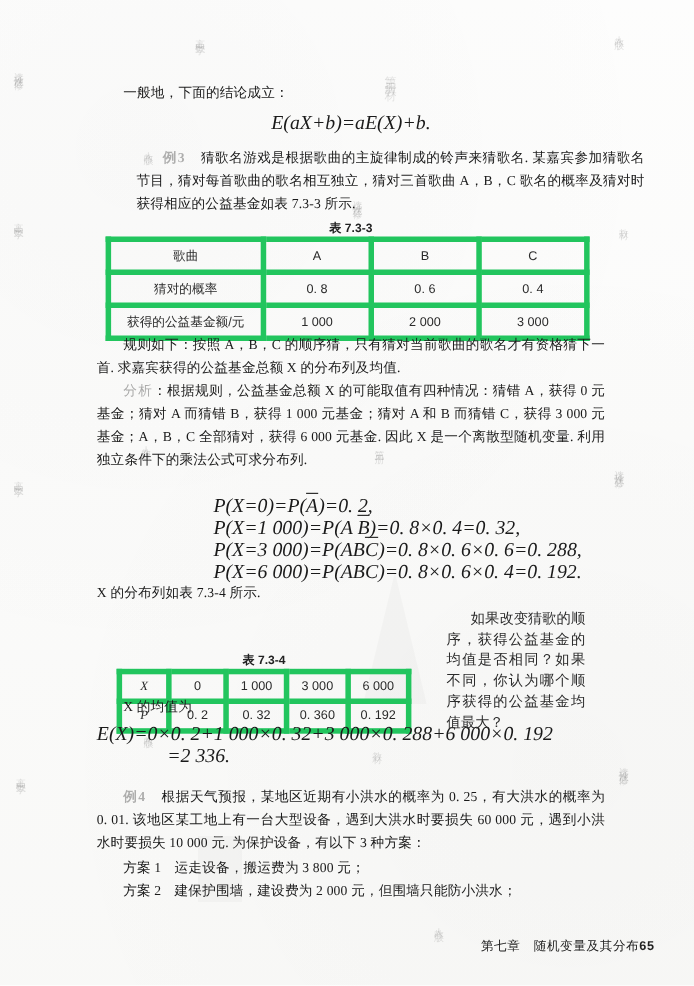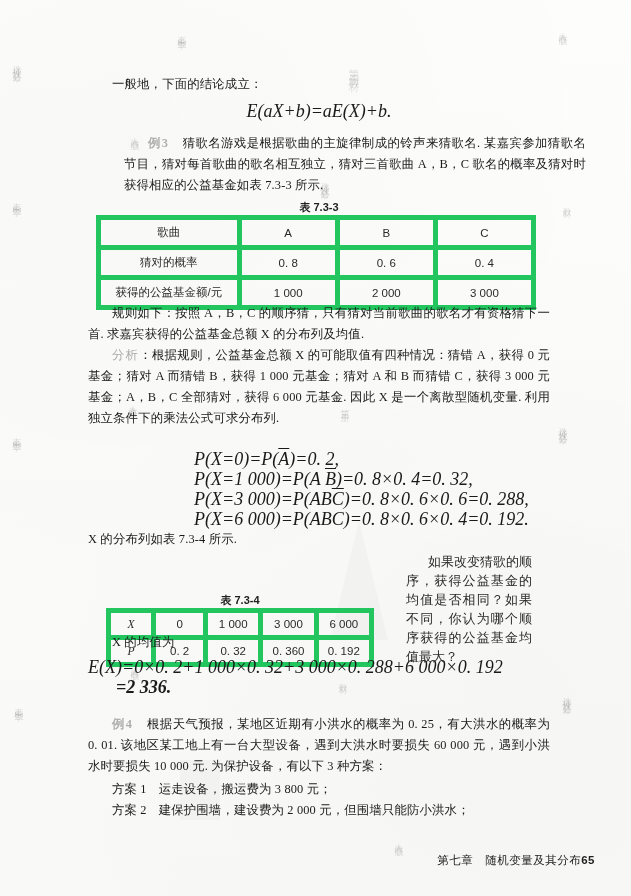--- a/index.html
+++ b/index.html
@@ -262,21 +262,21 @@
             <td class="val">0. 360</td>
             <td class="val">0. 192</td>
           </tr>
         </tbody>
       </table>
     </div>
 
     <div style="position:absolute;left:0;top:632px;width:462px;">
       <p class="para indent">X 的均值为</p>
       <p class="formula" style="margin-top:4px;">E(X)=0×0. 2+1 000×0. 32+3 000×0. 288+6 000×0. 192</p>
-      <p class="formula" style="margin-left:28px;font-weight:bold;">=2 336.</p>
+      <p class="formula" style="margin-left:64px;">=2 336.</p>
     </div>
 
     <div style="position:absolute;left:0;top:714px;width:462px;">
       <p class="para indent">
         <span class="marker">例4</span>
         <span style="display:inline-block;width:10px;"></span><span>根据天气预报，某地区近期有小洪水的概率为 0. 25，有大洪水的概率为 0. 01. 该地区某工地上有一台大型设备，遇到大洪水时要损失 60 000 元，遇到小洪水时要损失 10 000 元. 为保护设备，有以下 3 种方案：</span>
       </p>
       <p class="para" style="text-indent:24px;margin-top:2px;">
         <span>方案 1</span><span style="display:inline-block;width:12px;"></span><span>运走设备，搬运费为 3 800 元；</span>
       </p>

